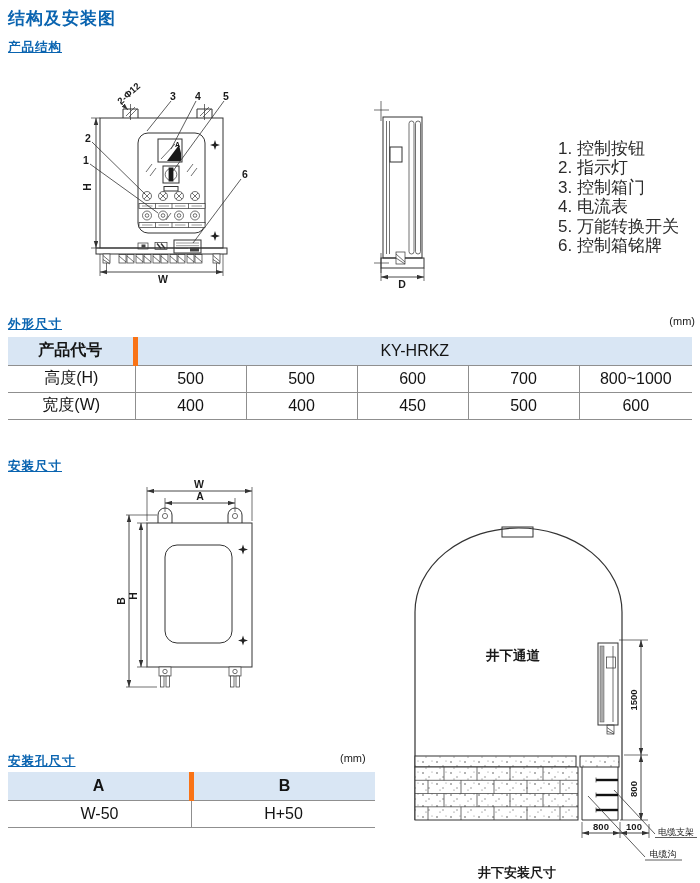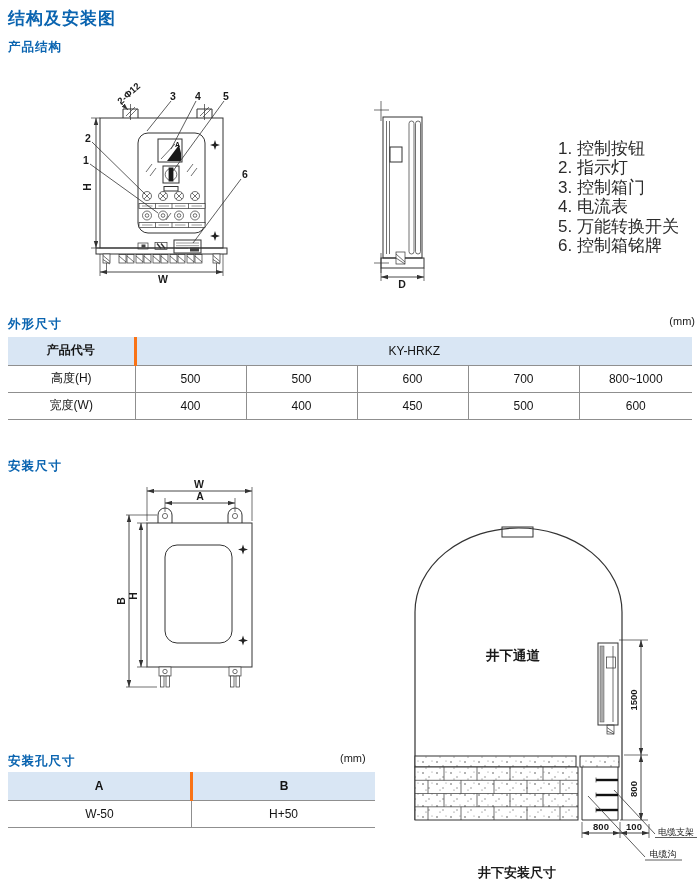--- a/index.html
+++ b/index.html
@@ -1,27 +1,27 @@
 <!DOCTYPE html>
 <html><head>
 <meta charset="utf-8">
 <style>
   html,body{margin:0;padding:0;background:#fff;}
   body{width:700px;height:883px;position:relative;overflow:hidden;
        font-family:"Liberation Sans","DejaVu Sans",sans-serif;}
   .abs{position:absolute;}
   .heading{color:#0a64b0;font-weight:bold;}
   .title{font-size:17px;letter-spacing:1px;}
-  .sub{font-size:12.5px;letter-spacing:1px;}
+  .sub{font-size:12.5px;letter-spacing:1px;text-decoration:underline;}
   .unit{font-size:11px;color:#1a1a1a;}
   .legend{line-height:19.4px;font-size:17px;color:#2b2b2b;}
   table.dims{border-collapse:collapse;table-layout:fixed;width:100%;}
-  .dims th,.dims td{border:1px solid #8f8f8f;font-size:12px;text-align:center;
+  .dims th,.dims td{border:1px solid #8f8f8f;font-size:16px;text-align:center;
       color:#141414;padding:0;font-weight:normal;}
-  .dims thead th{background:#d9e6f4;border-top:none;border-left:3px solid #f97316;}
+  .dims thead th{background:#d9e6f4;border-top:none;border-left:5px solid #f97316;}
   .dims thead th:first-child{border-left:none;}
   .dims tr>*:first-child{border-left:none;}
   .dims tr>*:last-child{border-right:none;}
   .dims thead tr{height:28px;}
   .dims tbody tr{height:27px;margin-top:39px;}
   
   .ol{stroke:#333;stroke-width:1;fill:none;}
   .ol2{stroke:#333;stroke-width:1.2;fill:none;}
   .thin{stroke:#333;stroke-width:0.7;fill:none;}
   .xl{stroke:#333;stroke-width:0.7;}

